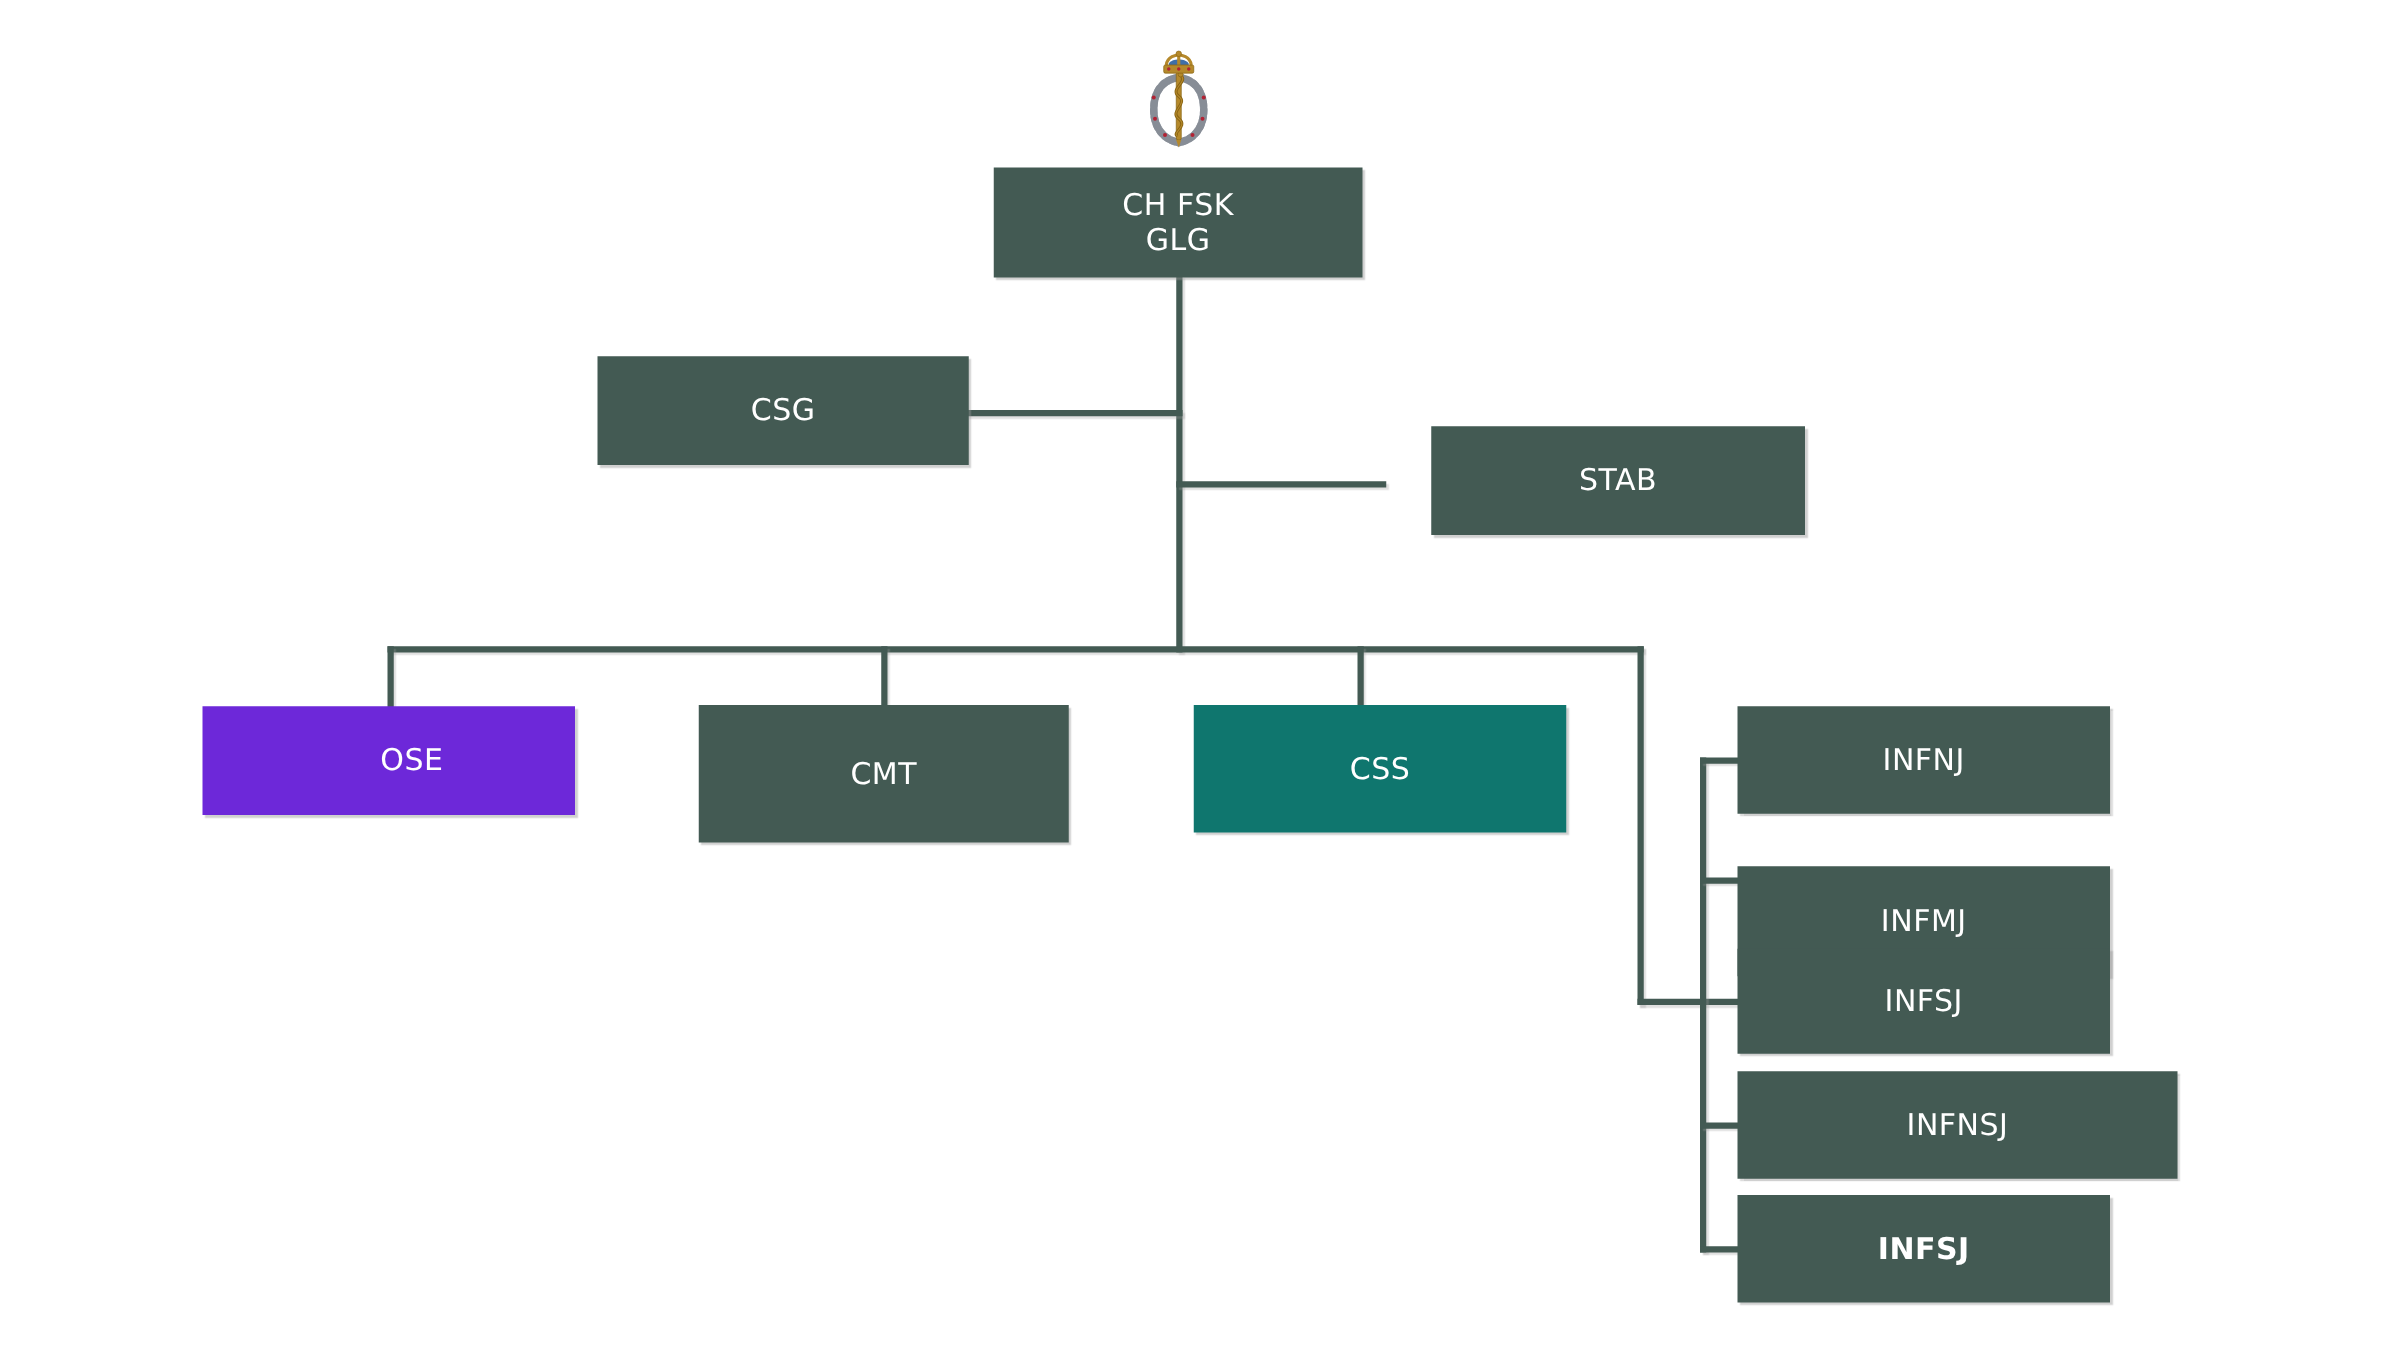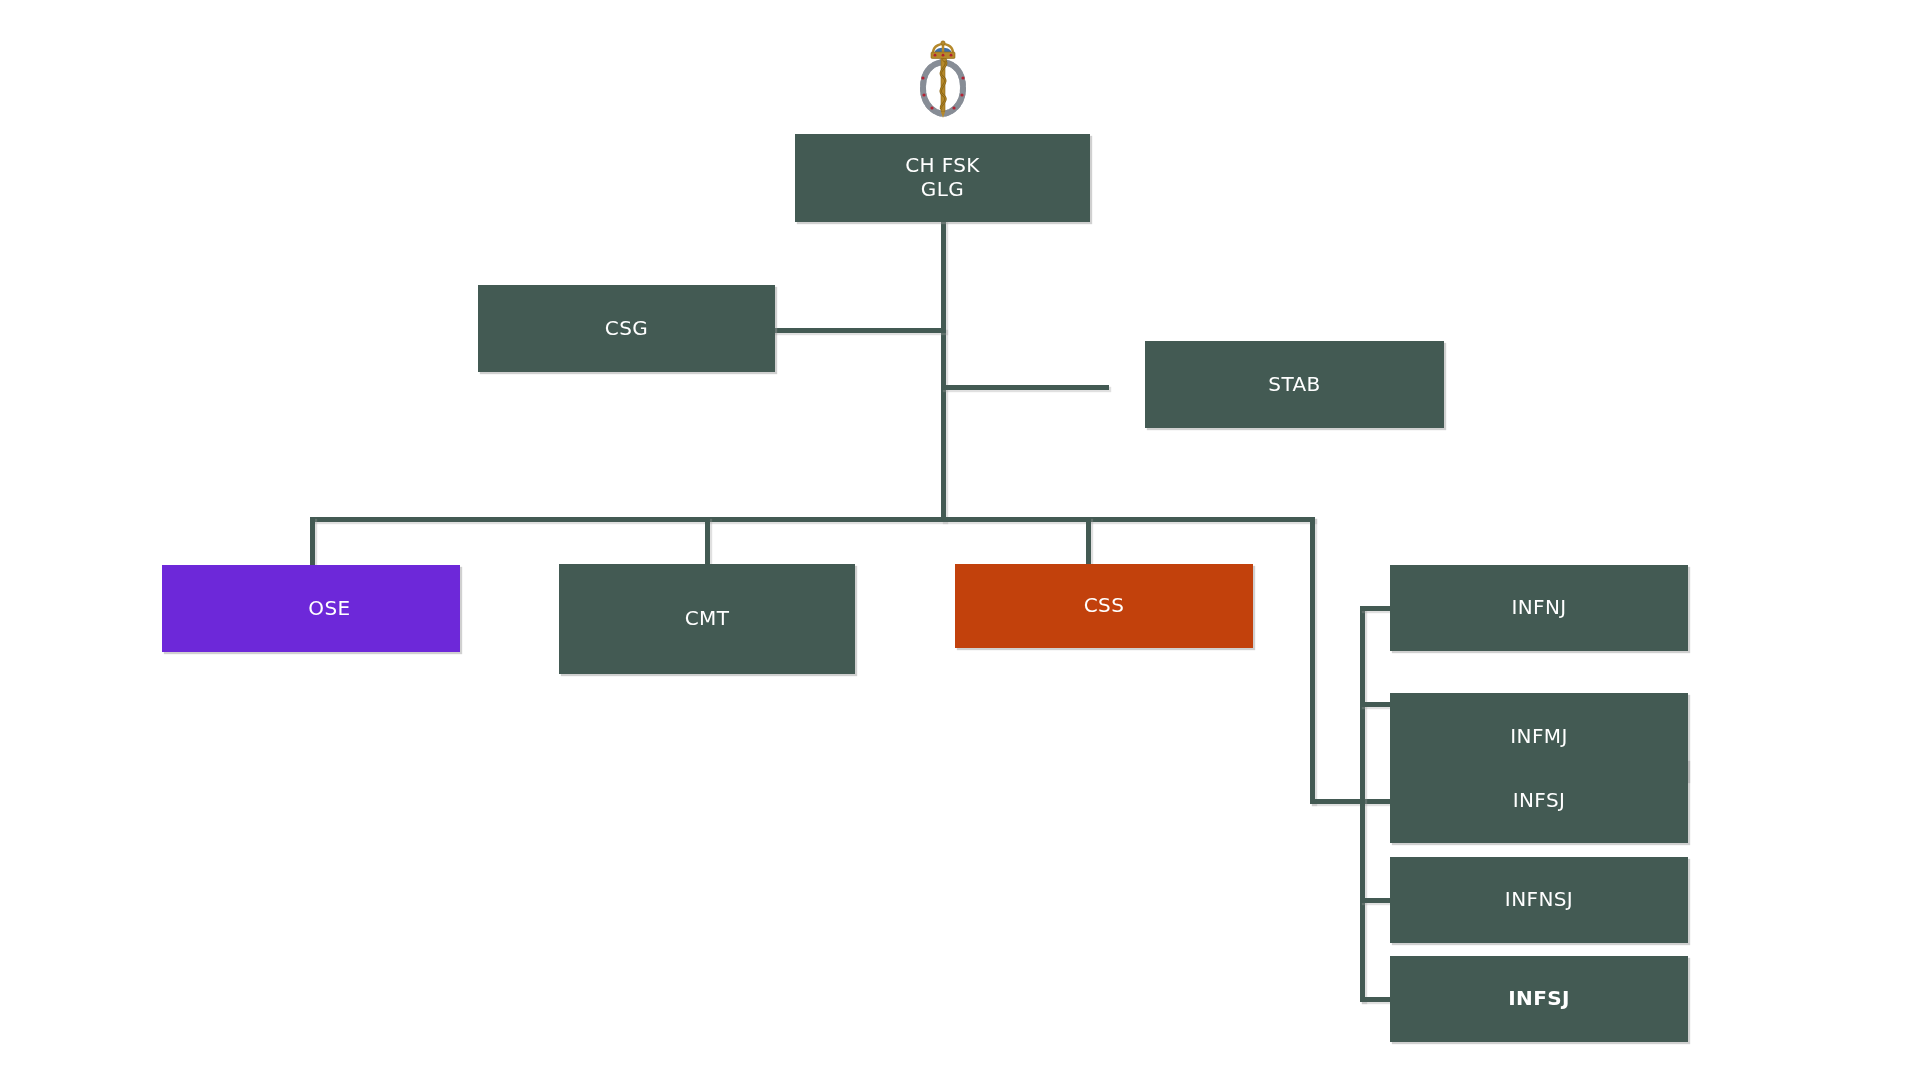--- a/index.html
+++ b/index.html
@@ -17,21 +17,21 @@
     background: #ffffff;
     overflow: hidden;
   }
   .node {
     position: absolute;
     display: flex;
     flex-direction: column;
     align-items: center;
     justify-content: center;
     text-align: center;
-    font-size: 20px;
+    font-size: 24px;
     letter-spacing: 0.4px;
     line-height: 1.18;
     box-sizing: border-box;
     box-shadow: 2px 2px 1px rgba(150,150,150,0.45);
     user-select: none;
   }
   .node span { display: block; }
   .connector {
     position: absolute;
     box-shadow: 2px 2px 1px rgba(160,160,160,0.32);
@@ -115,31 +115,31 @@
     </div>
     <div class="node" style="left: 1106px; top: 341px; width: 299px; height: 87px; background: rgb(67, 90, 83); color: rgb(255, 255, 255); margin-left: 39px;">
       <span>STAB</span>
     </div>
     <div class="node" style="left: 162px; top: 565px; width: 298px; height: 87px; background: #6d28d9; color: rgb(255, 255, 255); padding-left: 37px;">
       <span>OSE</span>
     </div>
     <div class="node" style="left: 559px; top: 564px; width: 296px; height: 110px; background: rgb(67, 90, 83); color: rgb(255, 255, 255);">
       <span>CMT</span>
     </div>
-    <div class="node" style="left: 955px; top: 564px; width: 298px; height: 84px; background: #c2410c; color: rgb(255, 255, 255);">
+    <div class="node" style="left: 955px; top: 564px; width: 298px; height: 102px; background: #0f766e; color: rgb(255, 255, 255);">
       <span>CSS</span>
     </div>
     <div class="node" style="left: 1390px; top: 565px; width: 298px; height: 86px; background: rgb(67, 90, 83); color: rgb(255, 255, 255);">
       <span>INFNJ</span>
     </div>
     <div class="node" style="left: 1390px; top: 660px; width: 298px; height: 88px; background: rgb(67, 90, 83); color: rgb(255, 255, 255); margin-top: 33px;">
       <span>INFMJ</span>
     </div>
     <div class="node" style="left: 1390px; top: 759px; width: 298px; height: 84px; background: rgb(67, 90, 83); color: rgb(255, 255, 255);">
       <span>INFSJ</span>
     </div>
-    <div class="node" style="left: 1390px; top: 857px; width: 298px; height: 86px; background: rgb(67, 90, 83); color: rgb(255, 255, 255);">
+    <div class="node" style="left: 1390px; top: 857px; width: 352px; height: 86px; background: rgb(67, 90, 83); color: rgb(255, 255, 255);">
       <span>INFNSJ</span>
     </div>
     <div class="node" style="left: 1390px; top: 956px; width: 298px; height: 86px; background: rgb(67, 90, 83); color: rgb(255, 255, 255); font-weight: bold;">
       <span>INFSJ</span>
     </div>
   </div>
 
 </body></html>

